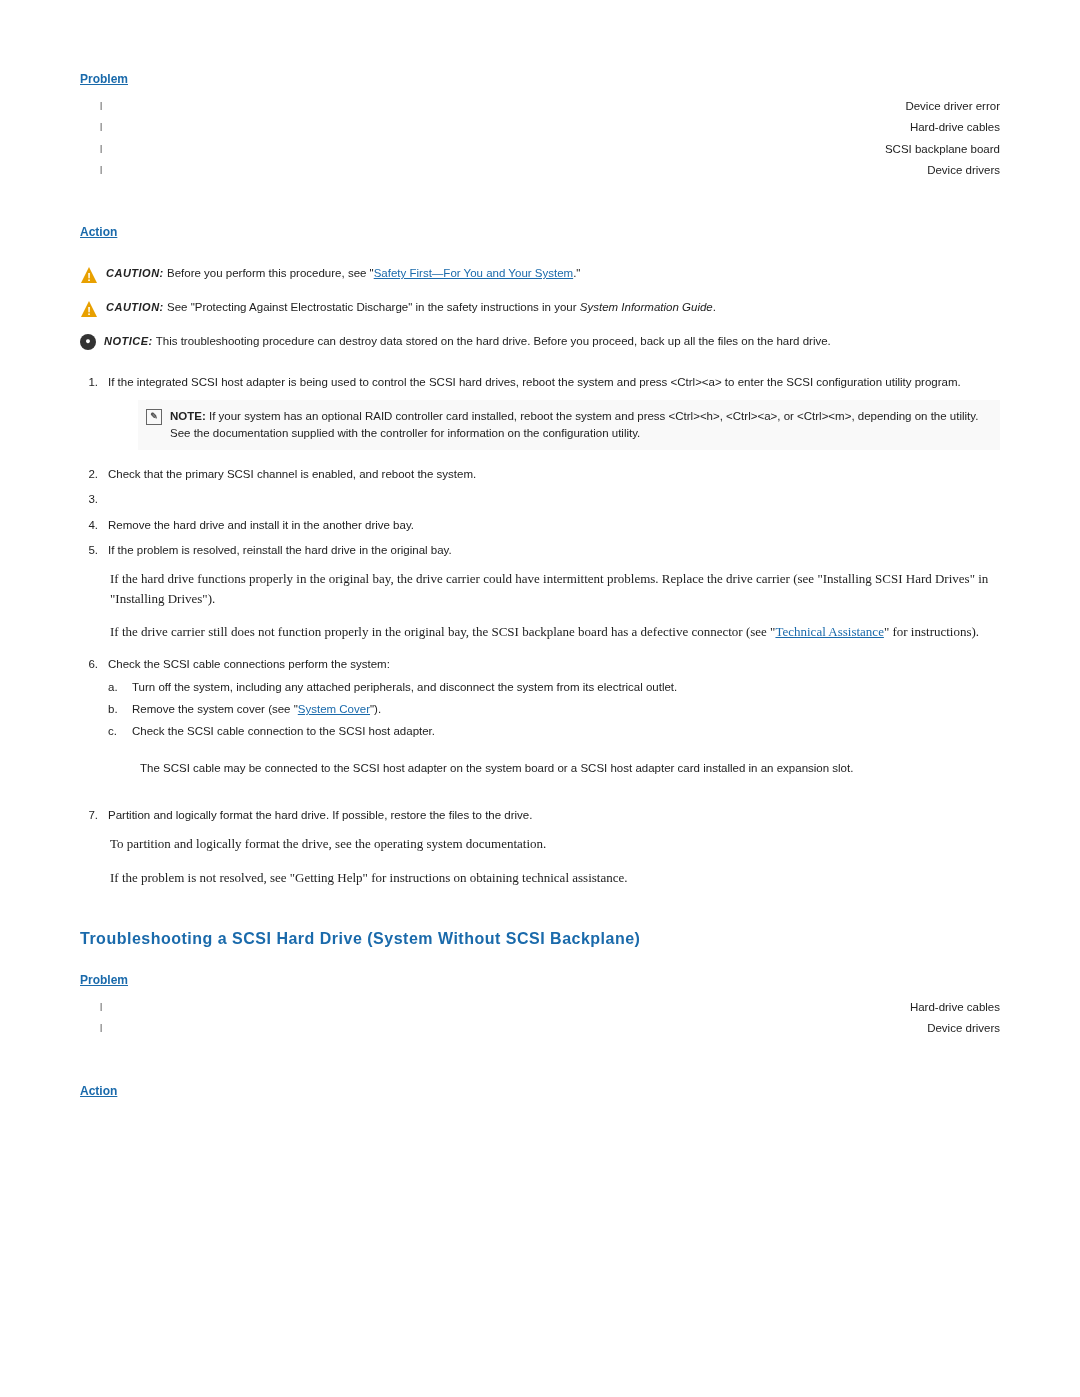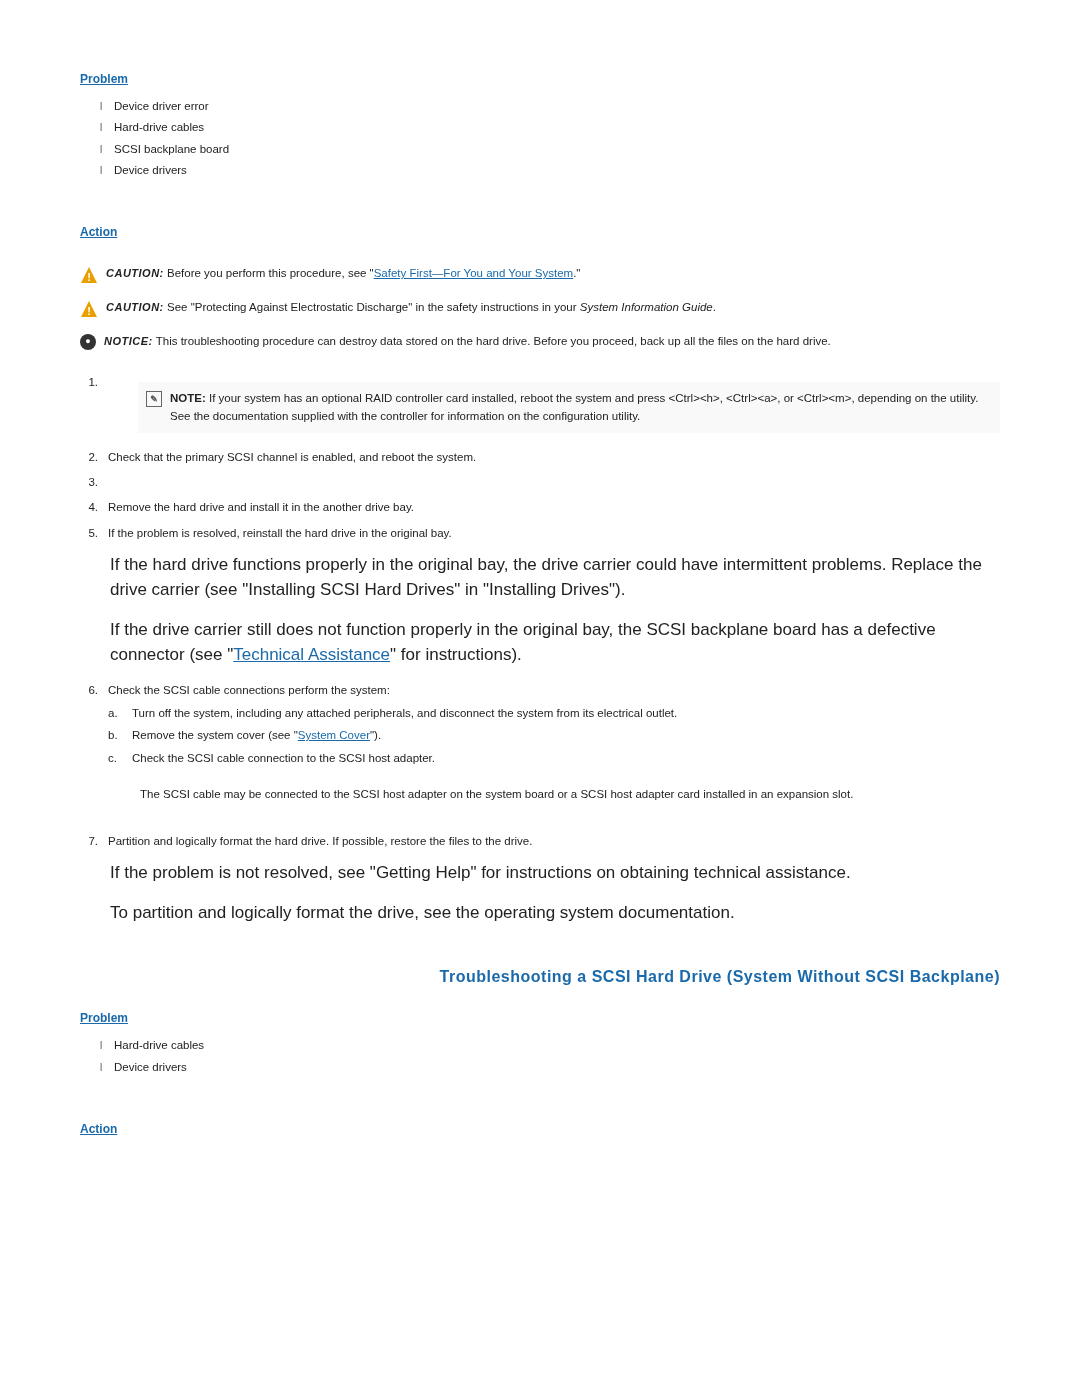--- a/index.html
+++ b/index.html
@@ -21,20 +21,21 @@
     .bullet-list {
       list-style: none;
       padding-left: 20px;
       margin-bottom: 14px;
     }
     .bullet-list li {
       position: relative;
       padding-left: 14px;
       margin-bottom: 4px;
       font-size: 11.5px;
+      text-align: right;
     }
     .bullet-list li::before {
       content: "l";
       position: absolute;
       left: 0;
       color: #555;
       font-size: 10px;
       top: 1px;
     }
     .notice-block {
@@ -124,38 +125,38 @@
       display: flex;
       gap: 8px;
       margin-bottom: 5px;
       font-size: 11.5px;
     }
     .sub-label {
       flex-shrink: 0;
       min-width: 16px;
     }
     .paragraph {
-      font-size: 17px;
+      font-size: 13px;
       margin-bottom: 14px;
       padding-left: 30px;
+      font-family: Liberation Serif, serif;
     }
     .paragraph-indent {
       font-size: 11.5px;
       margin-bottom: 30px;
       margin-top: 14px;
       padding-left: 60px;
     }
     .section-title {
       color: #1a6aab;
       font-size: 16px;
       font-weight: bold;
       margin-top: 40px;
       margin-bottom: 20px;
       letter-spacing: 0.5px;
-      text-align: right;
     }
     .action-section {
       margin-top: 16px;
     }
     .problem-section {
       margin-top: 10px;
     }
     .spacer { height: 14px; }
     .tri-svg { flex-shrink: 0; margin-top: 1px; }
   </style>
@@ -213,20 +214,21 @@
     </div>
   </div>
 
   <div class="spacer"></div>
 
   <ol class="numbered-list">
 
     <li>
       <span class="num-label">1.</span>
       <div>
+        <span>If the integrated SCSI host adapter is being used to control the SCSI hard drives, reboot the system and press &lt;Ctrl&gt;&lt;a&gt; to enter the SCSI configuration utility program.</span>
         <div class="note-box">
           <div class="note-icon">✎</div>
           <div class="note-text">
             <strong>NOTE:</strong>
             <span>If your system has an optional RAID controller card installed, reboot the system and press &lt;Ctrl&gt;&lt;h&gt;, &lt;Ctrl&gt;&lt;a&gt;, or &lt;Ctrl&gt;&lt;m&gt;, depending on the utility. See the documentation supplied with the controller for information on the configuration utility.</span>
           </div>
         </div>
       </div>
     </li>
 
@@ -283,23 +285,23 @@
 
   <div class="paragraph-indent">The SCSI cable may be connected to the SCSI host adapter on the system board or a SCSI host adapter card installed in an expansion slot.</div>
 
   <ol class="numbered-list">
     <li>
       <span class="num-label">7.</span>
       <span>Partition and logically format the hard drive. If possible, restore the files to the drive.</span>
     </li>
   </ol>
 
+  <div class="paragraph">To partition and logically format the drive, see the operating system documentation.</div>
+
   <div class="paragraph">If the problem is not resolved, see "Getting Help" for instructions on obtaining technical assistance.</div>
-
-  <div class="paragraph">To partition and logically format the drive, see the operating system documentation.</div>
 </div>
 
 <div class="section-title">Troubleshooting a SCSI Hard Drive (System Without SCSI Backplane)</div>
 
 <div class="problem-section">
   <div class="section-label">Problem</div>
   <ul class="bullet-list">
     <li>Hard-drive cables</li>
     <li>Device drivers</li>
   </ul>

